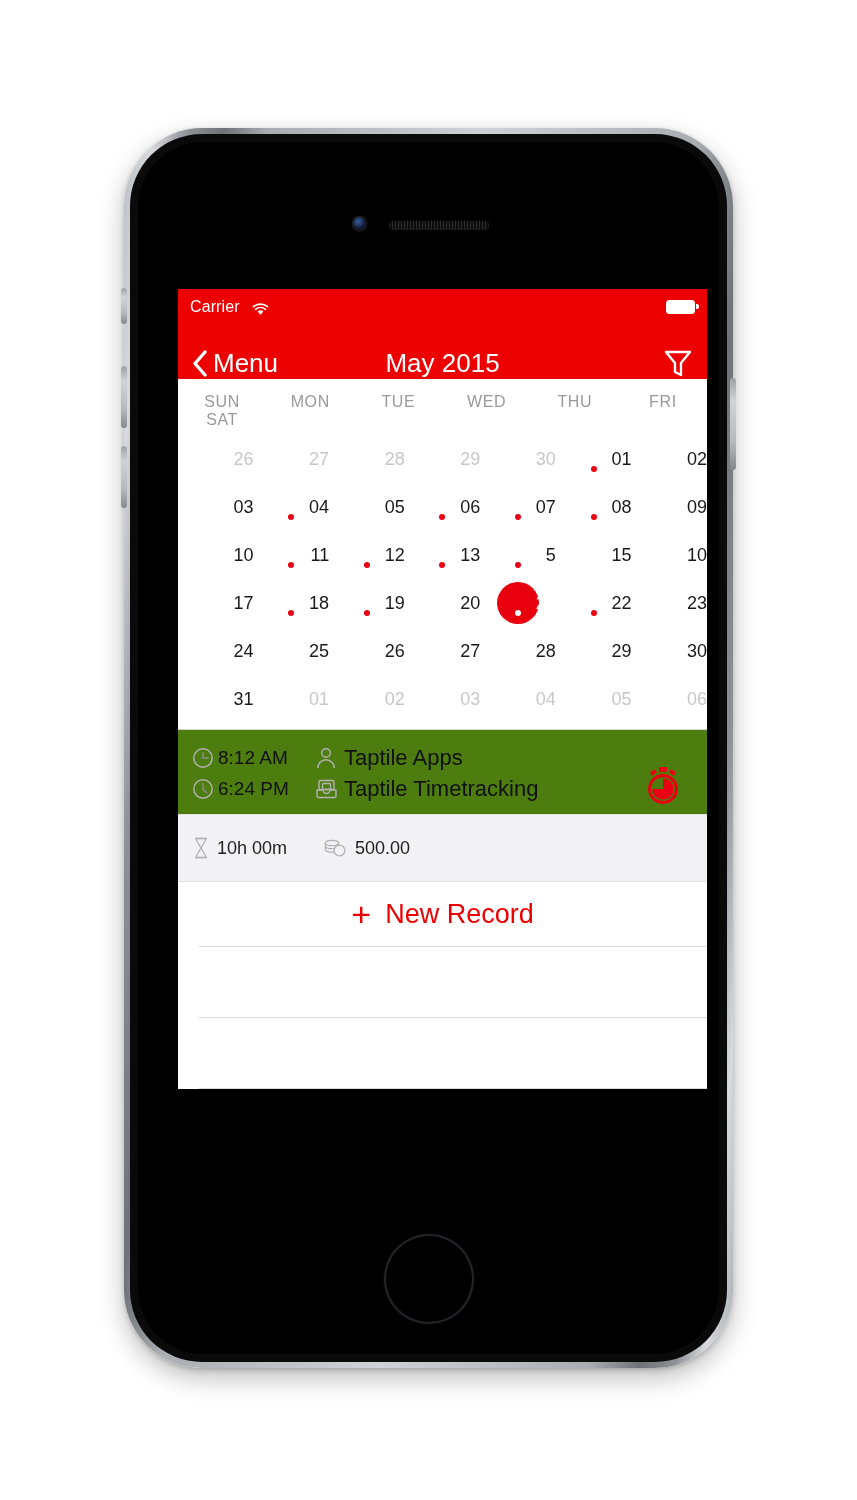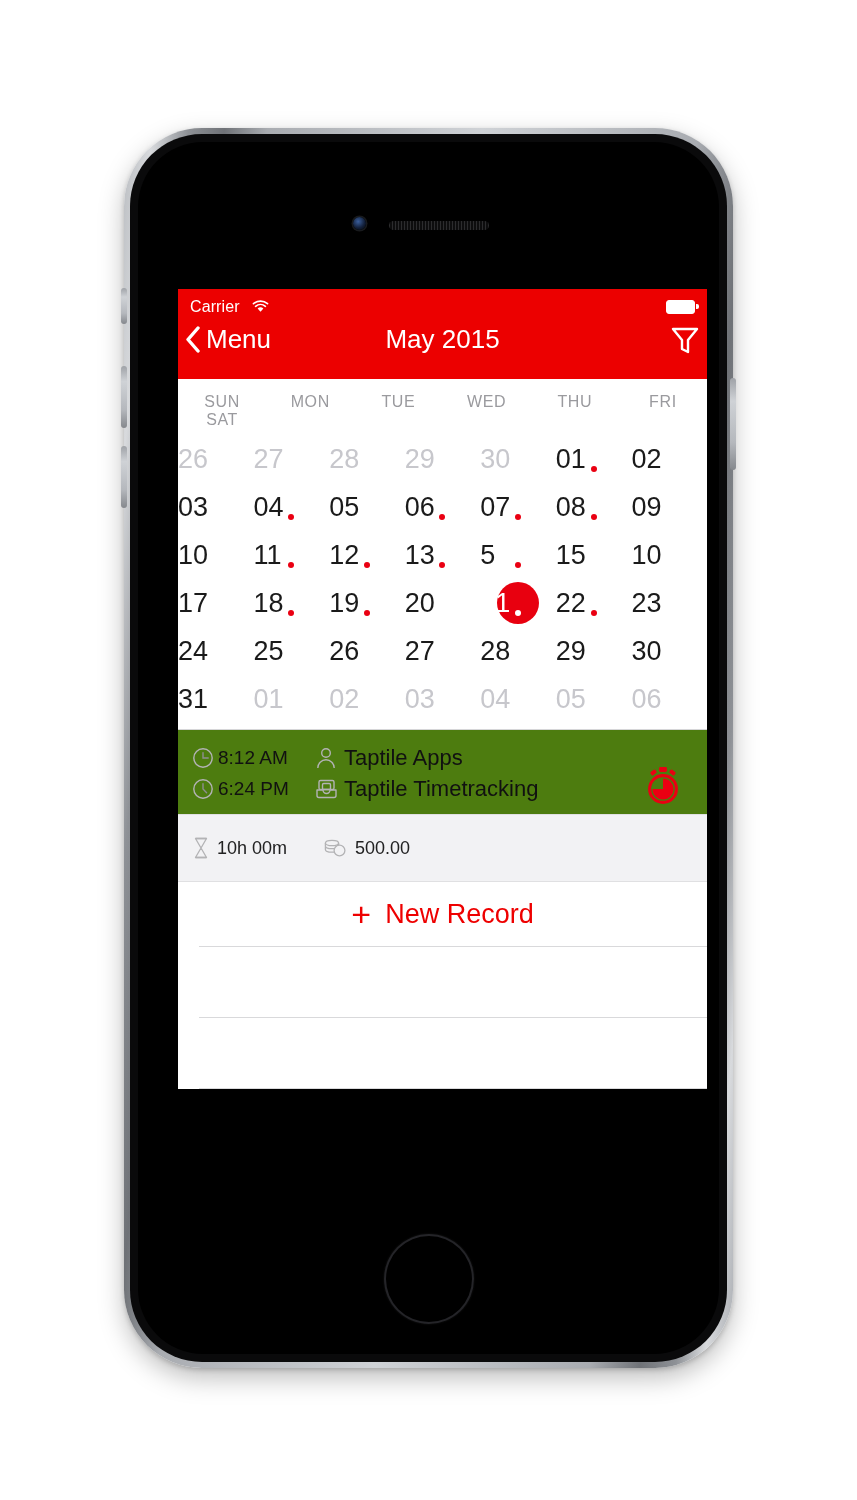--- a/index.html
+++ b/index.html
@@ -105,21 +105,21 @@
   .statusbar {
     height: 35px;
     background: #ec0000;
     color: #ffffff;
     display: flex;
     align-items: center;
     padding: 0 12px;
     font-size: 16px;
     position: relative;
   }
-  .sb-left { display: flex; align-items: center; gap: 12px; }
+  .sb-left { display: flex; align-items: flex-end; gap: 12px; }
   .sb-carrier { letter-spacing: .1px; }
   .sb-time {
     position: absolute;
     left: 0; right: 0;
     text-align: center;
     font-weight: bold;
     font-size: 16px;
     pointer-events: none;
   }
   .sb-right { margin-left: auto; display: flex; align-items: center; }
@@ -138,22 +138,22 @@
     width: 3px; height: 5px;
     background: #fff;
     border-radius: 0 2px 2px 0;
   }
 
   
   .navbar {
     height: 55px;
     background: #ec0000;
     display: flex;
-    align-items: flex-start;
-    padding: 0 7px;
+    align-items: flex-end;
+    padding: 0 14px;
     position: relative;
     color: #fff;
   }
   .nav-back {
     display: flex;
     align-items: center;
     gap: 5px;
     font-size: 26px;
     cursor: pointer;
     z-index: 2;
@@ -190,22 +190,22 @@
   
   .calendar {
     display: grid;
     grid-template-columns: repeat(7, 1fr);
     grid-auto-rows: 48px;
   }
   .day {
     position: relative;
     display: flex;
     align-items: center;
-    justify-content: flex-start;
-    font-size: 27px;
+    justify-content: flex-end;
+    font-size: 18px;
     color: #1a1a1a;
     cursor: pointer;
   }
   .day .num {
     position: relative;
     z-index: 2;
     line-height: 1;
   }
   .day.muted .num { color: #c7c7cc; }
   .day .dot {

